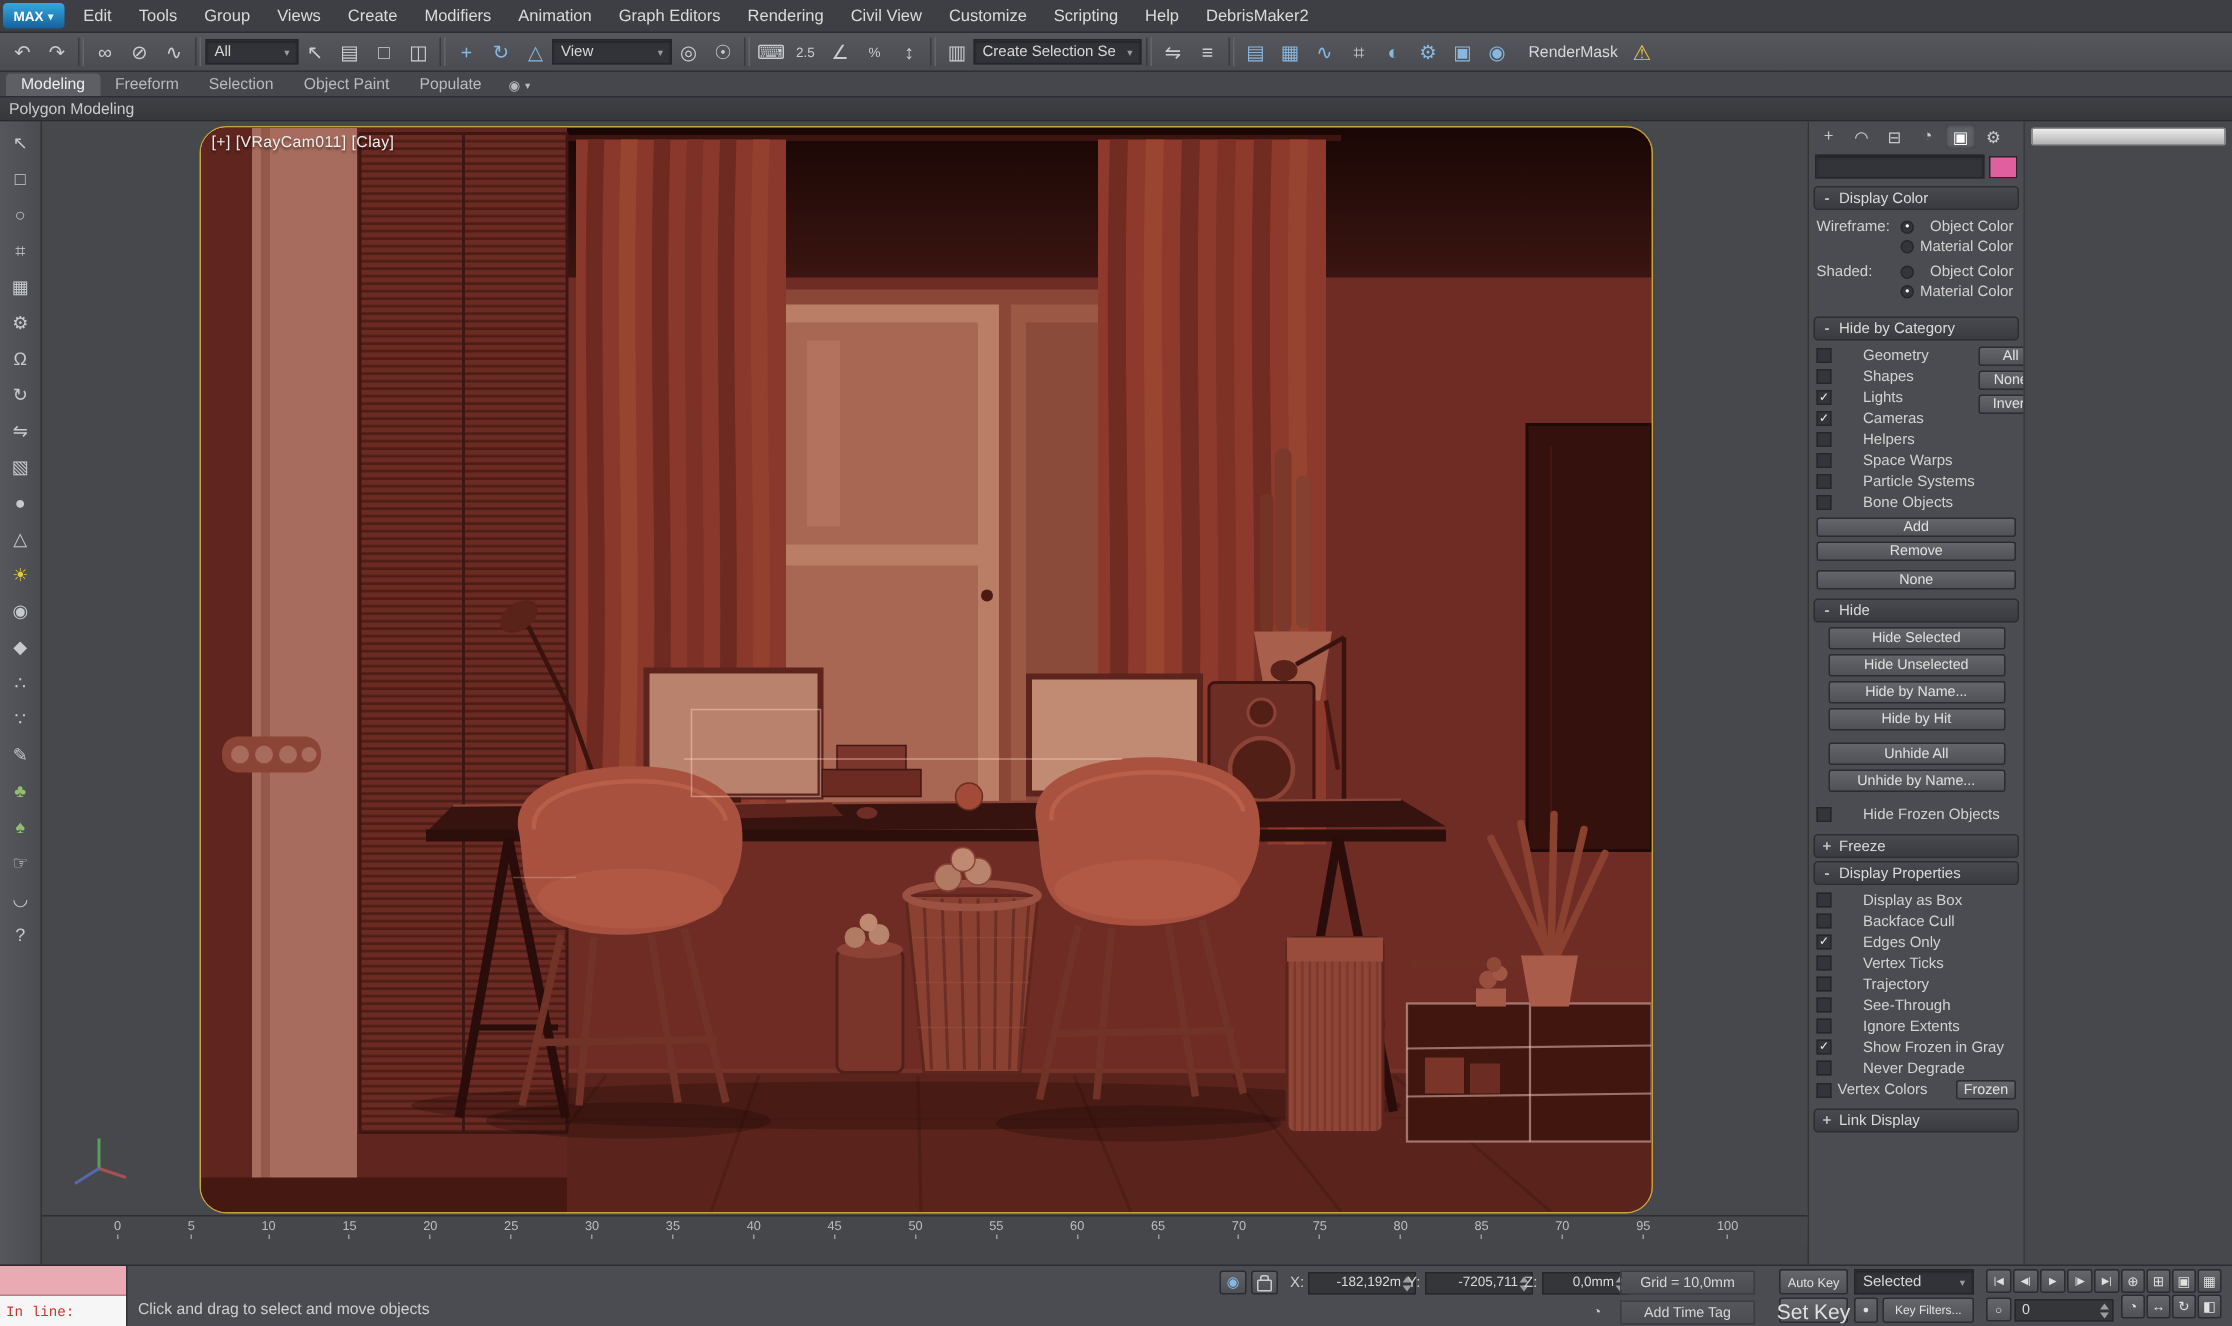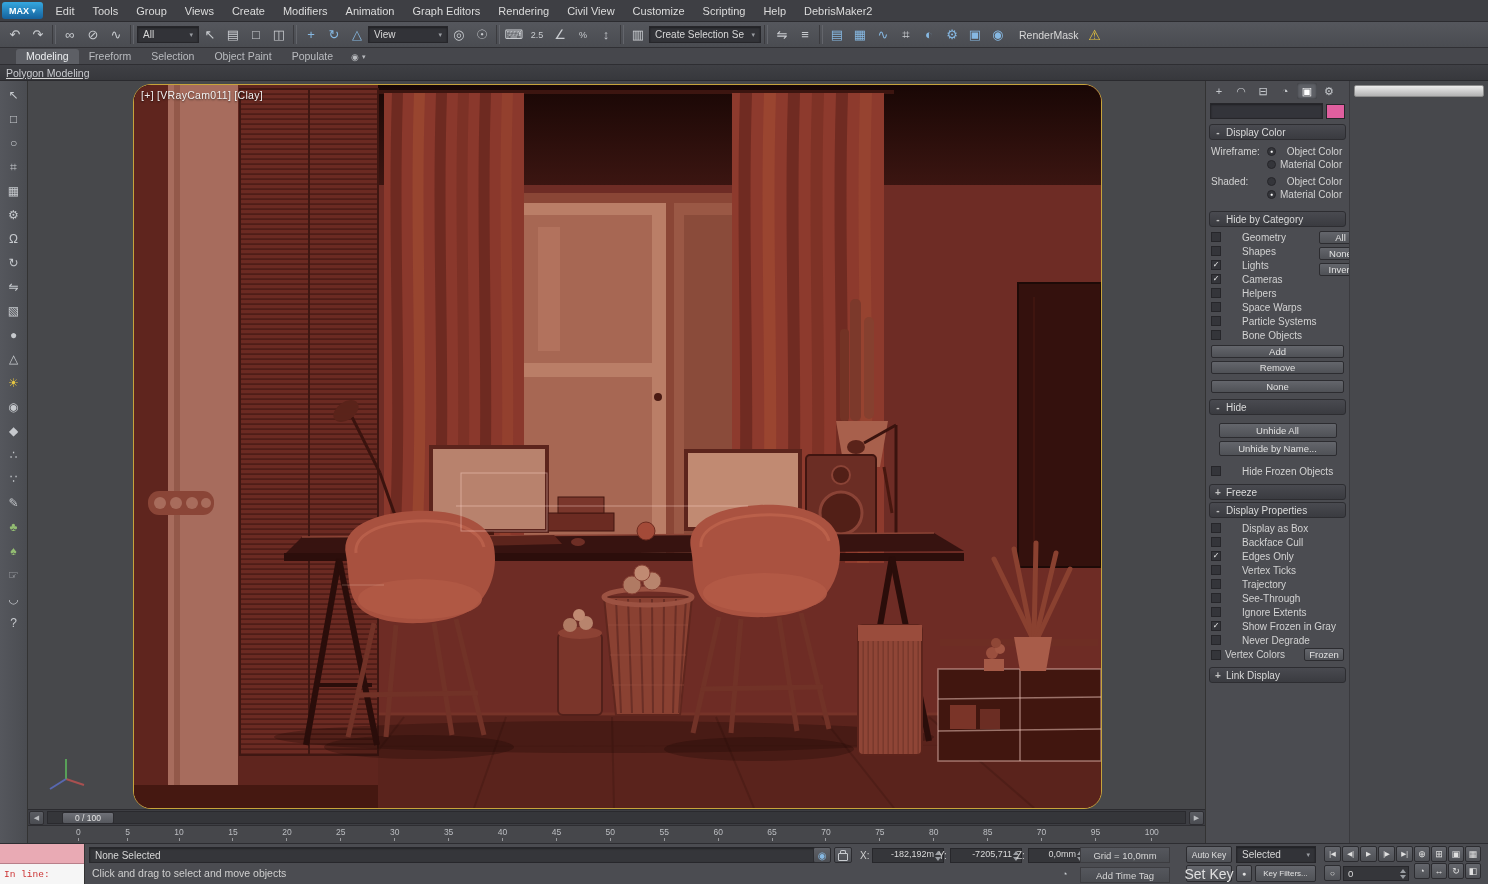--- a/index.html
+++ b/index.html
@@ -18,26 +18,26 @@
   .icon-btn.blue{color:#86b8e2;}
   .sep{width:2px;height:19px;border-left:1px solid #3b3b3f;border-right:1px solid #63656b;margin:0 3px;}
   .dropdown{height:17px;background:#323338;border:1px solid #26262a;box-shadow:inset 0 1px 2px rgba(0,0,0,.4);display:flex;align-items:center;padding:0 5px;font-size:10px;color:#d8d8d8;box-sizing:border-box;}
   .dropdown::after{content:"▾";margin-left:auto;padding-left:6px;font-size:7px;color:#9a9da2;}
   #filter-dd{width:62px;}
   #coord-dd{width:80px;}
   #selset-dd{width:112px;}
   #rendermask{font-size:10.5px;color:#d8d8d8;margin:0 6px 0 10px;}
   .warn{color:#e8c63e;font-size:14px;width:20px;text-align:center;}
   
-  #ribbon-tabs{position:absolute;left:0;top:48px;width:100%;height:16px;background:#46474c;display:flex;align-items:flex-end;padding-left:16px;box-sizing:border-box;}
+  #ribbon-tabs{position:absolute;left:0;top:48px;width:100%;height:16px;background:#46474c;display:flex;align-items:flex-end;padding-left:4px;box-sizing:border-box;}
   .ribbon-tab{font-size:10.5px;color:#b9bbbf;padding:1px 10px 2px;border-radius:3px 3px 0 0;}
   .ribbon-tab.active{background:#5d5f65;color:#eceef0;}
   #ribbon-menu{display:flex;align-items:center;gap:3px;margin-left:8px;color:#b9bbbf;font-size:9px;padding-bottom:2px;}
   #ribbon-menu::after{content:"▾";font-size:7px;}
-  #ribbon-sub{position:absolute;left:0;top:64px;width:100%;height:17px;background:linear-gradient(#3f4045,#37383c);border-top:1px solid #2e2e32;border-bottom:1px solid #2a2a2e;display:flex;align-items:center;padding-left:6px;box-sizing:border-box;text-decoration:underline;}
+  #ribbon-sub{position:absolute;left:0;top:64px;width:100%;height:17px;background:linear-gradient(#3f4045,#37383c);border-top:1px solid #2e2e32;border-bottom:1px solid #2a2a2e;display:flex;align-items:center;padding-left:6px;box-sizing:border-box;}
   #ribbon-sub span{font-size:10.5px;color:#c9cbcf;}
   
   #workspace{position:absolute;left:0;top:81px;width:100%;height:762px;display:flex;}
   #left-toolbar{width:28px;background:linear-gradient(90deg,#55575d,#4a4c51);border-right:1px solid #333;display:flex;flex-direction:column;align-items:center;padding-top:3px;box-sizing:border-box;gap:2px;flex:none;}
   .lt-icon{width:24px;height:22px;display:flex;align-items:center;justify-content:center;font-size:12px;color:#c6c9cd;border-radius:3px;}
   .lt-icon.yellow{color:#e5c642;} .lt-icon.green{color:#93bd72;}
   #viewport-col{width:1177px;display:flex;flex-direction:column;flex:none;}
   #viewport-canvas{position:relative;height:729px;background:#47484b;}
   #camera-view{position:absolute;left:105px;top:3px;width:967px;height:723px;border:1px solid #c7a43b;overflow:hidden;background:#6e2c25;}
   #scene{display:block;width:100%;height:100%;}
@@ -481,27 +481,20 @@
           </svg>
           <div id="viewport-label">[+] [VRayCam011] [Clay]</div>
         </div>
         <svg id="axis-gizmo" width="44" height="44">
           <line x1="22" y1="26" x2="40" y2="32" stroke="#a85050" stroke-width="2"></line>
           <line x1="22" y1="26" x2="22" y2="6" stroke="#58a058" stroke-width="2"></line>
           <line x1="22" y1="26" x2="6" y2="36" stroke="#5868b0" stroke-width="2"></line>
         </svg>
       </div>
 
-      <div id="time-slider">
-        <div class="ts-arrow">◀</div>
-        <div id="ts-track">
-          <div id="ts-handle">0 / 100</div>
-        </div>
-        <div class="ts-arrow">▶</div>
-      </div>
 
       <div id="trackbar">
         <div id="tick-row">
 
         <div class="tick">
               <span>0</span>
               <i></i>
             </div>
             <div class="tick">
               <span>5</span>
@@ -698,20 +691,27 @@
           </div>
         </div>
       </div>
 
       <div class="rollout">
         <div class="ro-head">
           <span class="sign">-</span>
           <span>Hide</span>
         </div>
         <div class="ro-body">
+          <div>
+
+          <div class="btn hide-btn">Hide Selected</div>
+              <div class="btn hide-btn">Hide Unselected</div>
+              <div class="btn hide-btn">Hide by Name...</div>
+              <div class="btn hide-btn">Hide by Hit</div>
+            </div>
           <div class="hide-gap"></div>
           <div>
 
           <div class="btn hide-btn">Unhide All</div>
               <div class="btn hide-btn">Unhide by Name...</div>
             </div>
           <div class="hide-gap"></div>
           <div class="cb-row">
             <span class="cb"></span>
             <span class="cb-label">Hide Frozen Objects</span>
@@ -790,21 +790,20 @@
     <div id="right-space">
       <div id="right-dock-bar"></div>
     </div>
   </div>
 
   <div id="statusbar">
     <div id="listener">
       <div class="macro"></div>
       <div class="mini">In line:</div>
     </div>
-    <div id="sel-status">None Selected</div>
     <div id="prompt">Click and drag to select and move objects</div>
     <div id="isolate-btn" class="mini-btn">◉</div>
     <div id="lock-btn" class="mini-btn">
         <span class="lock-body"></span>
       </div>
 
     <span class="coord-label" style="left:860px">X:</span>
     <div class="coord-field" style="left:872px;width:58px">
         <span>-182,192m</span>
         <span class="spin"></span>

